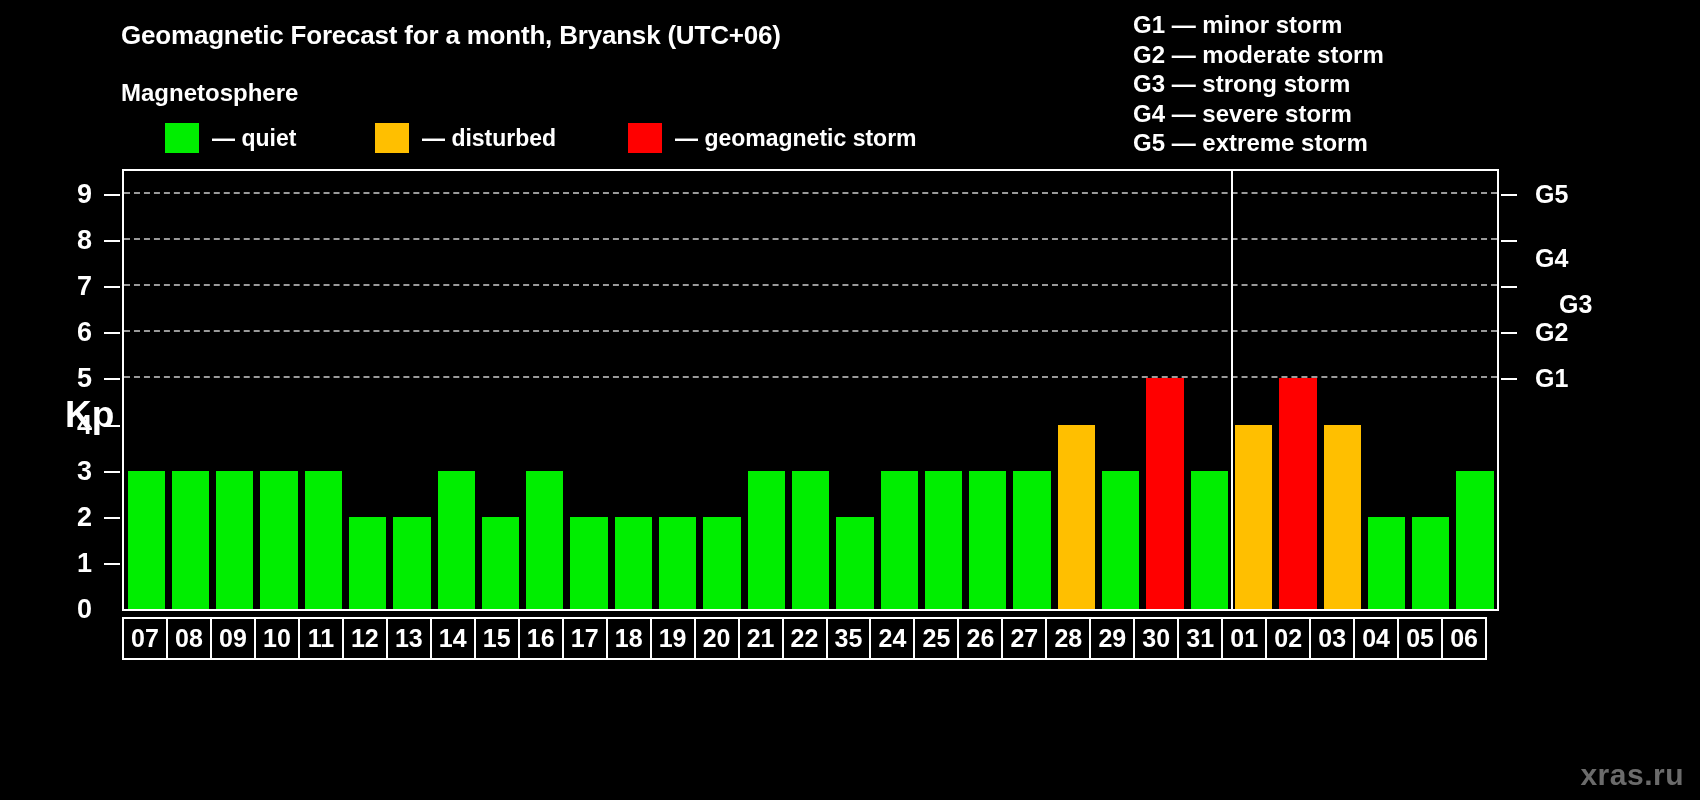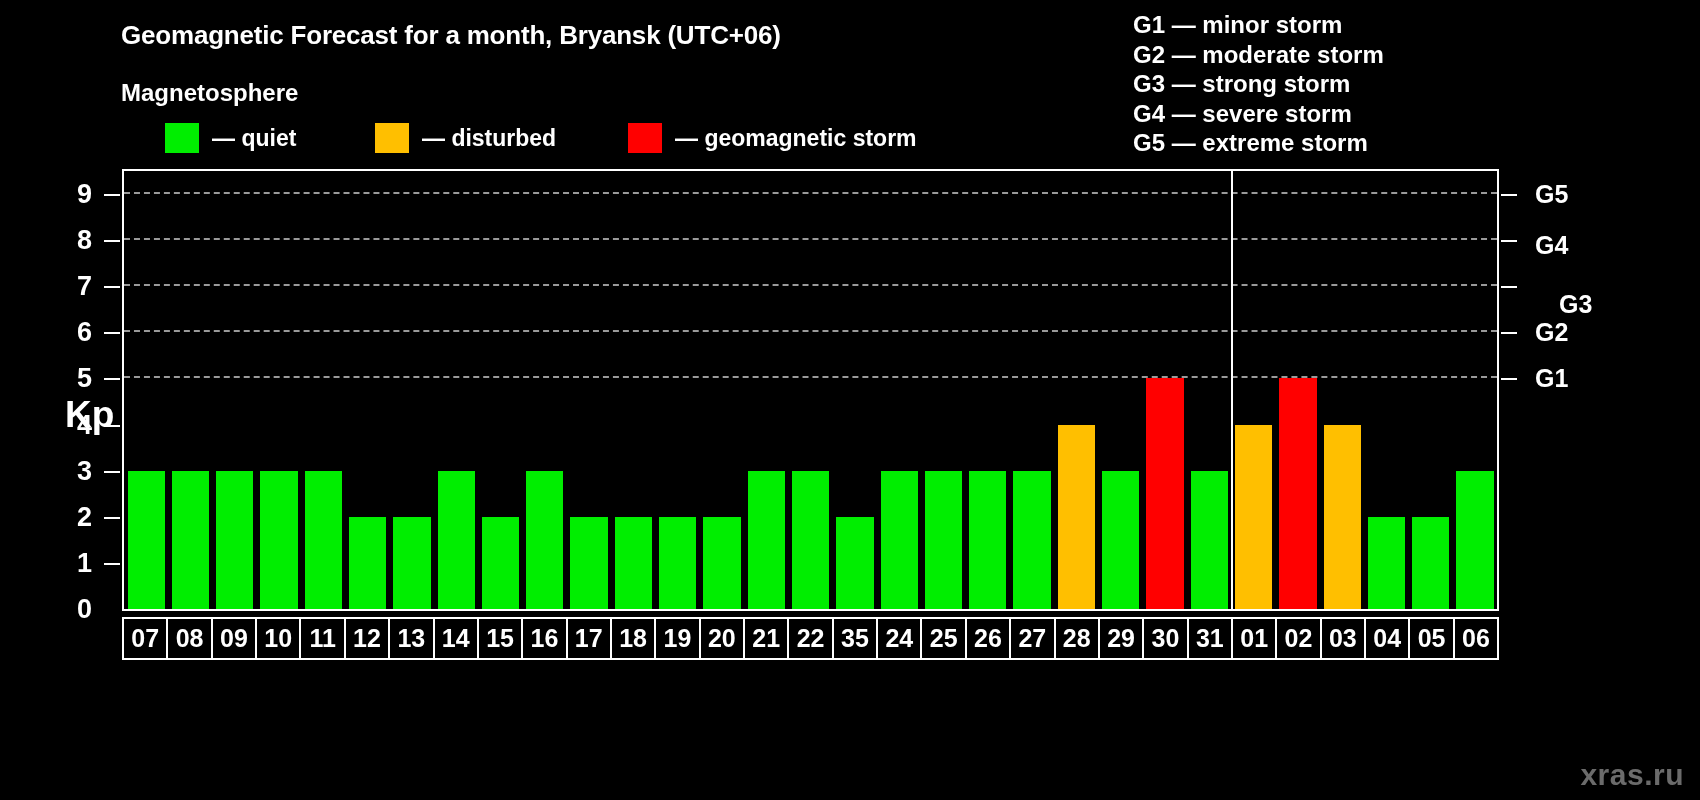--- a/index.html
+++ b/index.html
@@ -168,21 +168,21 @@
     border: 2px solid #ffffff;
     margin-right: -2px;
     display: flex;
     align-items: center;
     justify-content: center;
     font-size: 25px;
     font-weight: bold;
     background: #000000;
     color: #ffffff;
   }
-  .date-cell:last-child { margin-right: 0; }
+  .date-cell:last-child { margin-right: 12px; }
 
   #month-label {
     position: absolute;
     left: 122px; top: 678px;
     width: 1377px;
     text-align: center;
     font-size: 27px;
     font-weight: bold;
   }
 
@@ -353,21 +353,21 @@
             <div class="bar" title="Kp 3" style="height: 31.5789%; background: rgb(0, 238, 0);"></div>
           </div>
         </div>
       <div id="forecast-divider" style="left: 80.6452%;"></div>
     </div>
   </div>
 
   <div id="g-axis">
       <div class="g-tick-label" style="top: 25.0526px;">G5</div>
       <div class="g-tick-mark" style="top: 25.0526px;"></div>
-      <div class="g-tick-label" style="top: 76px;">G4</div>
+      <div class="g-tick-label" style="top: 89px;">G4</div>
       <div class="g-tick-mark" style="top: 71.1579px;"></div>
       <div class="g-tick-label" style="top: 135px; margin-left: 24px;">G3</div>
       <div class="g-tick-mark" style="top: 117.263px;"></div>
       <div class="g-tick-label" style="top: 163.368px;">G2</div>
       <div class="g-tick-mark" style="top: 163.368px;"></div>
       <div class="g-tick-label" style="top: 209.474px;">G1</div>
       <div class="g-tick-mark" style="top: 209.474px;"></div>
     </div>
 
   <div id="date-axis">

